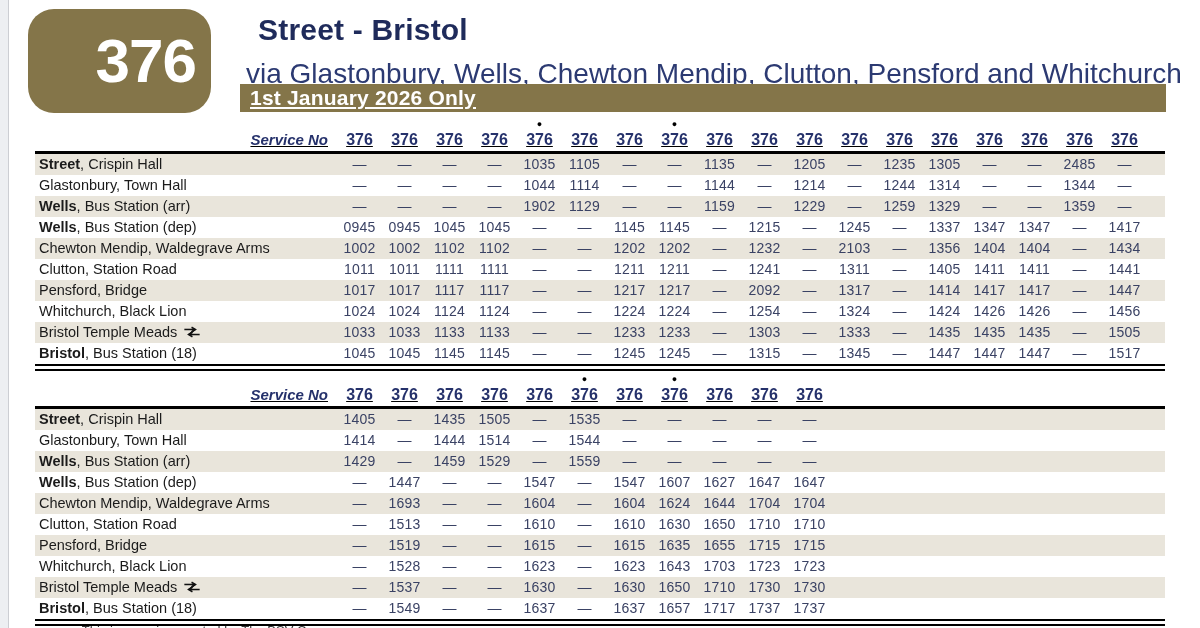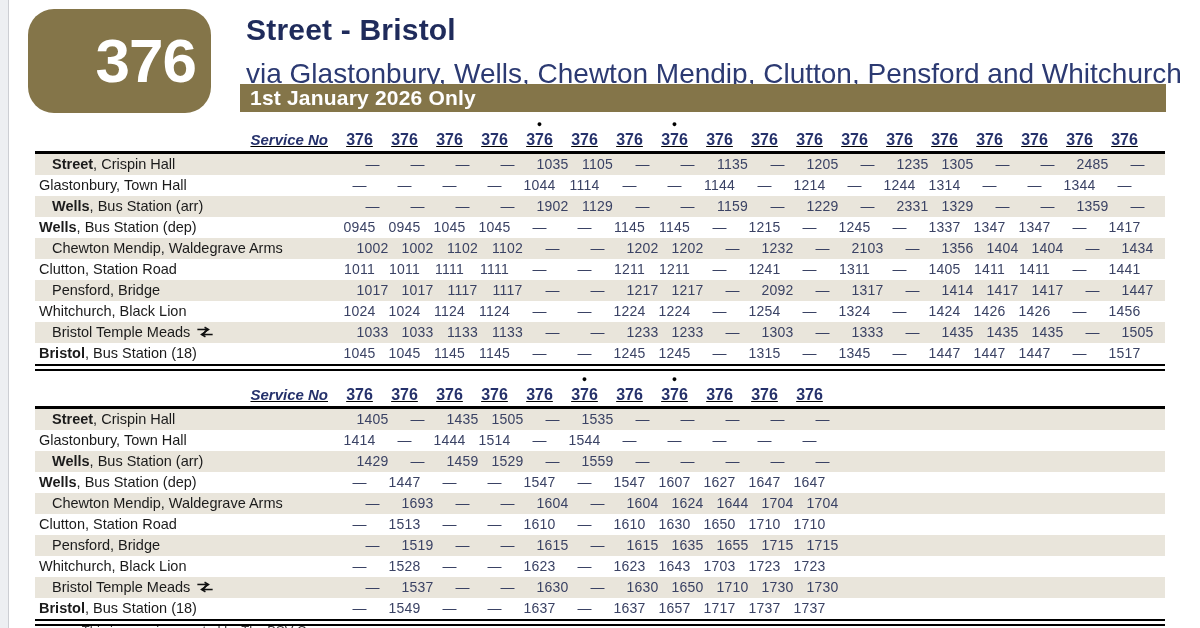--- a/index.html
+++ b/index.html
@@ -25,31 +25,31 @@
   .route-badge{
     position:absolute;left:28px;top:9px;width:183px;height:104px;
     background:var(--gold);border-radius:26px;
     display:flex;align-items:center;justify-content:flex-end;
     padding-right:15px;
   }
   .route-number{
     color:#fff;font-size:62px;font-weight:bold;letter-spacing:-1px;line-height:1;
   }
   .page-title{
-    position:absolute;left:246px;top:13px;
+    position:absolute;left:258px;top:13px;
     color:var(--title_navy);font-size:30px;font-weight:bold;letter-spacing:0.2px;
   }
   .route-subtitle{
     position:absolute;left:246px;top:58px;
     color:#2C3A72;font-size:28px;
   }
   .validity-banner{
     position:absolute;left:240px;top:84px;width:926px;height:28px;
     background:var(--gold);color:#fff;font-size:21px;font-weight:bold;
-    line-height:28px;padding-left:10px;letter-spacing:0.2px;
+    line-height:28px;padding-left:10px;letter-spacing:0.2px;text-decoration:underline;
   }
   
   .timetable{position:absolute;left:35px;width:1130px;}
   #table-0{top:118px;}
   #table-1{top:373px;}
   .t-row{
     display:grid;
     grid-template-columns:302px repeat(18,45px);
     padding-right:18px;
     height:21px;line-height:21px;
@@ -65,21 +65,21 @@
     text-align:center;color:var(--navy);font-weight:bold;font-size:16px;
   }
   .stop-row .stop-name{
     text-align:left;padding-left:4px;color:var(--label_black);font-size:14.5px;
     white-space:nowrap;
   }
   .stop-bold{font-weight:bold;}
   .time-cell{
     text-align:center;color:var(--time_color);font-size:14px;letter-spacing:0.2px;
   }
-  .shaded{background:var(--row_shade);padding-left:13px;}
+  .shaded{background:var(--row_shade);}
   .table-end-rule{
     height:7px;border-top:2px solid #000;border-bottom:2px solid #000;
   }
   .rail-icon{vertical-align:-1px;margin-left:6px;}
   
   .footnote{
     position:absolute;left:60px;top:623px;
     color:#333;font-size:13px;
     display:flex;gap:14px;align-items:flex-start;
   }
@@ -188,21 +188,21 @@
       <div class="cell time-cell">—</div>
       <div class="cell time-cell">—</div>
       <div class="cell time-cell">1902</div>
       <div class="cell time-cell">1129</div>
       <div class="cell time-cell">—</div>
       <div class="cell time-cell">—</div>
       <div class="cell time-cell">1159</div>
       <div class="cell time-cell">—</div>
       <div class="cell time-cell">1229</div>
       <div class="cell time-cell">—</div>
-      <div class="cell time-cell">2331</div>
+      <div class="cell time-cell">1259</div>
       <div class="cell time-cell">1329</div>
       <div class="cell time-cell">—</div>
       <div class="cell time-cell">—</div>
       <div class="cell time-cell">1359</div>
       <div class="cell time-cell">—</div>
     </div>
     <div class="t-row stop-row">
       <div class="cell stop-name"><span class="stop-bold">Wells</span>, Bus Station (dep)</div>
       <div class="cell time-cell">0945</div>
       <div class="cell time-cell">0945</div>

